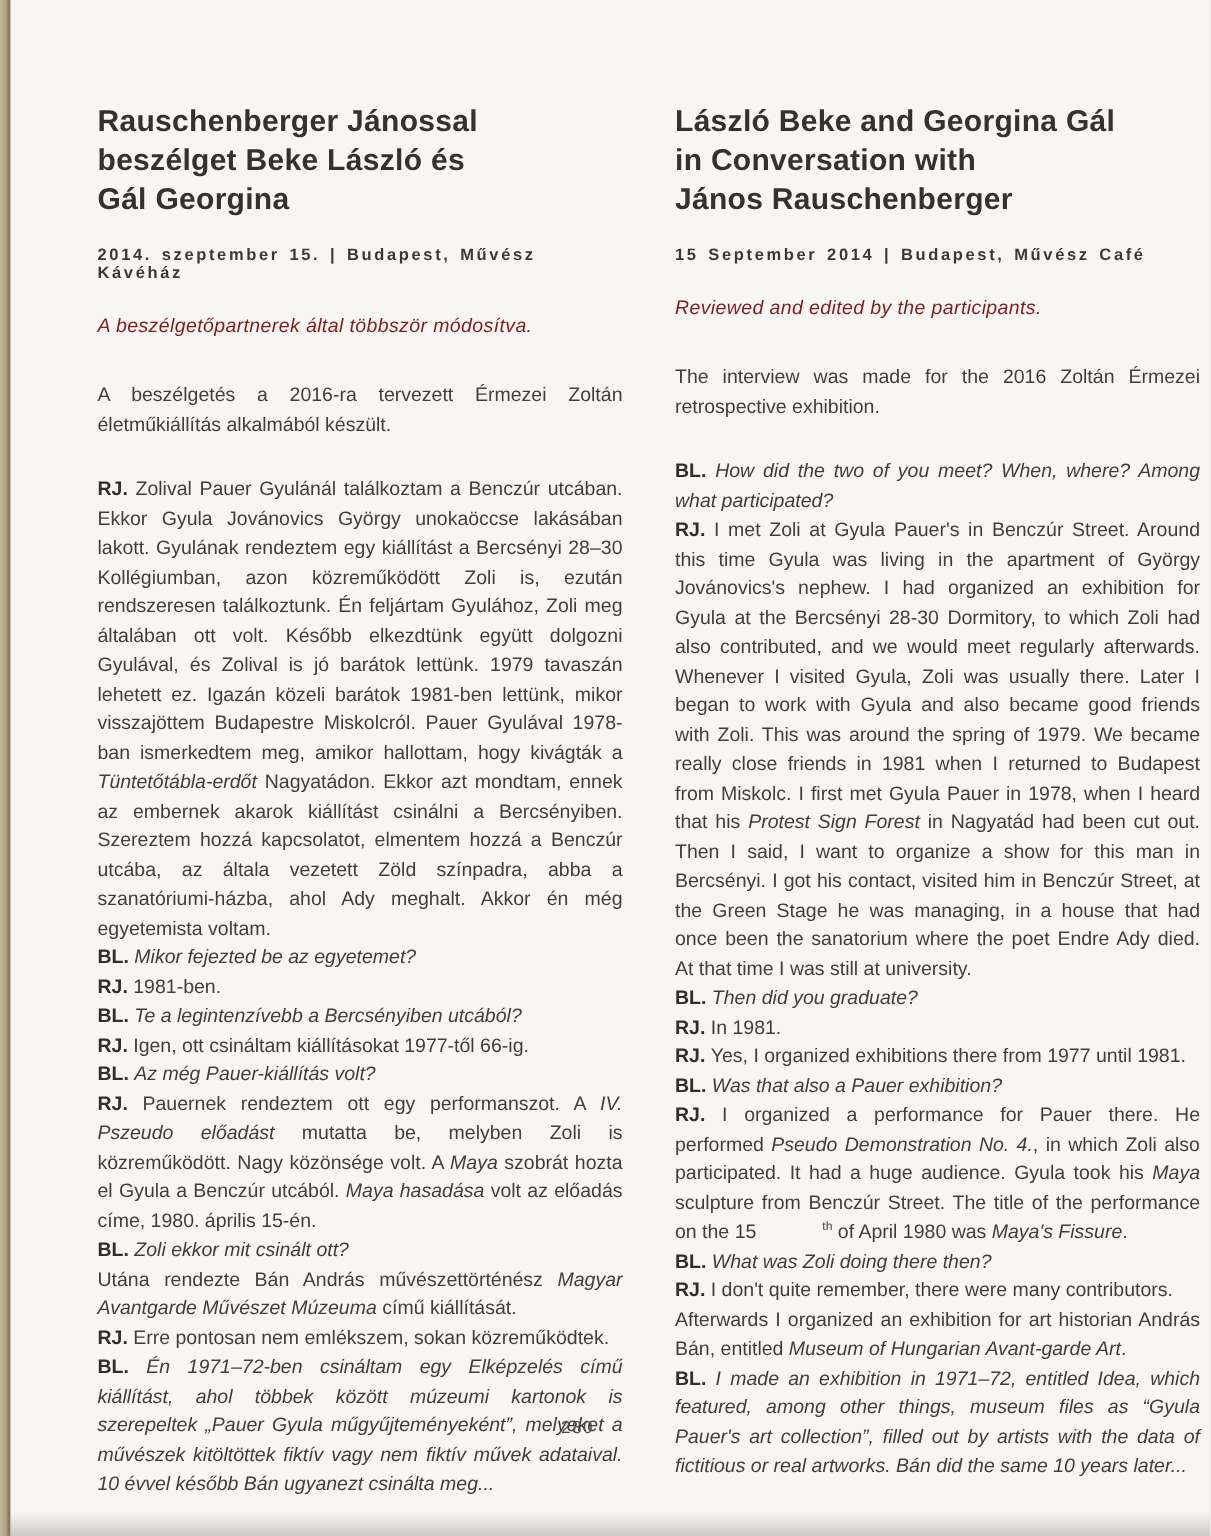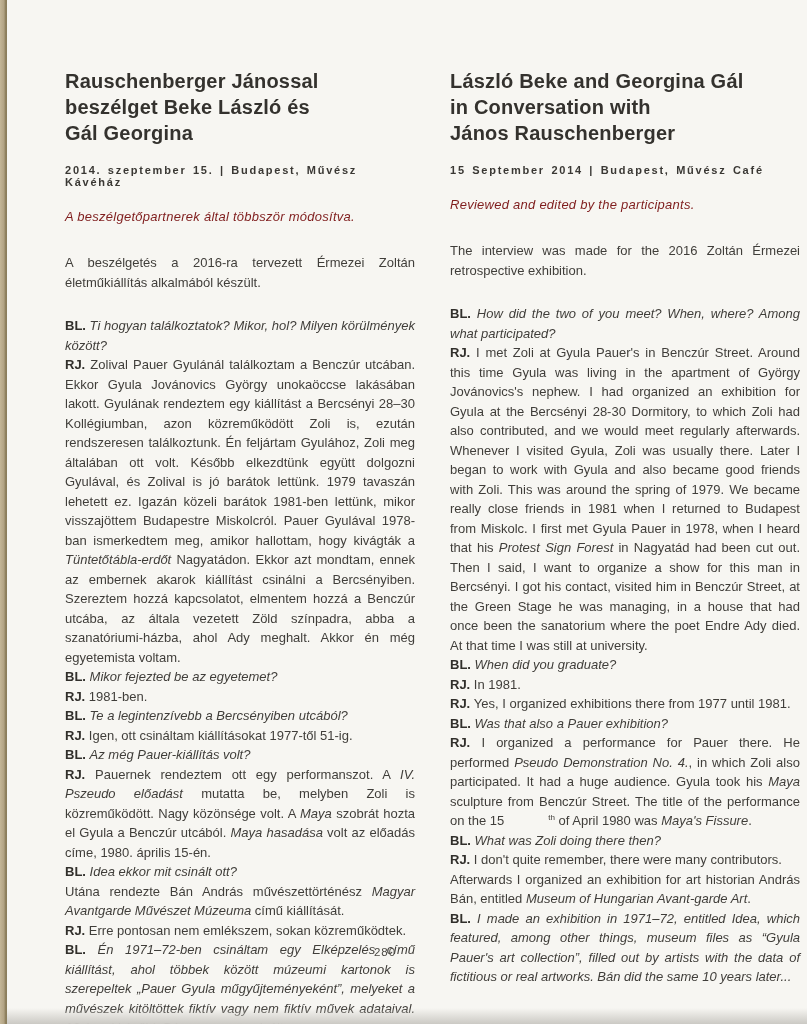--- a/index.html
+++ b/index.html
@@ -115,46 +115,45 @@
     <div class="cols">
 
       <div class="col" lang="hu">
         <h1 class="article-title">Rauschenberger Jánossal
 beszélget Beke László és
 Gál Georgina</h1>
         <p class="dateline">2014. szeptember 15. | Budapest, Művész Kávéház</p>
         <p class="note">A beszélgetőpartnerek által többször módosítva.</p>
         <p class="intro">A beszélgetés a 2016-ra tervezett Érmezei Zoltán életműkiállítás alkalmából készült.</p>
         <div class="dialogue">
-            <p class="turn"><b class="spk">BL. </b><span class="it">Ti hogyan találkoztatok? Mikor, hol? Milyen körülmények között?</span></p>
             <p class="turn"><b class="spk">RJ. </b><span>Zolival Pauer Gyulánál találkoztam a Benczúr utcában. Ekkor Gyula Jovánovics György unokaöccse lakásában lakott. Gyulának rendeztem egy kiállítást a Bercsényi 28–30 Kollégiumban, azon közreműködött Zoli is, ezután rendszeresen találkoztunk. Én feljártam Gyulához, Zoli meg általában ott volt. Később elkezdtünk együtt dolgozni Gyulával, és Zolival is jó barátok lettünk. 1979 tavaszán lehetett ez. Igazán közeli barátok 1981-ben lettünk, mikor visszajöttem Budapestre Miskolcról. Pauer Gyulával 1978-ban ismerkedtem meg, amikor hallottam, hogy kivágták a </span><span class="it">Tüntetőtábla-erdőt</span><span> Nagyatádon. Ekkor azt mondtam, ennek az embernek akarok kiállítást csinálni a Bercsényiben. Szereztem hozzá kapcsolatot, elmentem hozzá a Benczúr utcába, az általa vezetett Zöld színpadra, abba a szanatóriumi-házba, ahol Ady meghalt. Akkor én még egyetemista voltam.</span></p>
             <p class="turn"><b class="spk">BL. </b><span class="it">Mikor fejezted be az egyetemet?</span></p>
             <p class="turn"><b class="spk">RJ. </b><span>1981-ben.</span></p>
             <p class="turn"><b class="spk">BL. </b><span class="it">Te a legintenzívebb a Bercsényiben utcából?</span></p>
-            <p class="turn"><b class="spk">RJ. </b><span>Igen, ott csináltam kiállításokat 1977-től 51-ig.</span></p>
+            <p class="turn"><b class="spk">RJ. </b><span>Igen, ott csináltam kiállításokat 1977-től 66-ig.</span></p>
             <p class="turn"><b class="spk">BL. </b><span class="it">Az még Pauer-kiállítás volt?</span></p>
             <p class="turn"><b class="spk">RJ. </b><span>Pauernek rendeztem ott egy performanszot. A </span><span class="it">IV. Pszeudo előadást</span><span> mutatta be, melyben Zoli is közreműködött. Nagy közönsége volt. A </span><span class="it">Maya</span><span> szobrát hozta el Gyula a Benczúr utcából. </span><span class="it">Maya hasadása</span><span> volt az előadás címe, 1980. április 15-én.</span></p>
-            <p class="turn"><b class="spk">BL. </b><span class="it">Idea ekkor mit csinált ott?</span></p>
+            <p class="turn"><b class="spk">BL. </b><span class="it">Zoli ekkor mit csinált ott?</span></p>
             <p class="turn"><span>Utána rendezte Bán András művészettörténész </span><span class="it">Magyar Avantgarde Művészet Múzeuma</span><span> című kiállítását.</span></p>
             <p class="turn"><b class="spk">RJ. </b><span>Erre pontosan nem emlékszem, sokan közreműködtek.</span></p>
             <p class="turn"><b class="spk">BL. </b><span class="it">Én 1971–72-ben csináltam egy Elképzelés című kiállítást, ahol többek között múzeumi kartonok is szerepeltek „Pauer Gyula műgyűjteményeként”, melyeket a művészek kitöltöttek fiktív vagy nem fiktív művek adataival. 10 évvel később Bán ugyanezt csinálta meg...</span></p>
           </div>
       </div>
 
       <div class="col" lang="en">
         <h1 class="article-title">László Beke and Georgina Gál
 in Conversation with
 János Rauschenberger</h1>
         <p class="dateline">15 September 2014 | Budapest, Művész Café</p>
         <p class="note">Reviewed and edited by the participants.</p>
         <p class="intro">The interview was made for the 2016 Zoltán Érmezei retrospective exhibition.</p>
         <div class="dialogue">
             <p class="turn"><b class="spk">BL. </b><span class="it">How did the two of you meet? When, where? Among what participated?</span></p>
             <p class="turn"><b class="spk">RJ. </b><span>I met Zoli at Gyula Pauer's in Benczúr Street. Around this time Gyula was living in the apartment of György Jovánovics's nephew. I had organized an exhibition for Gyula at the Bercsényi 28-30 Dormitory, to which Zoli had also contributed, and we would meet regularly afterwards. Whenever I visited Gyula, Zoli was usually there. Later I began to work with Gyula and also became good friends with Zoli. This was around the spring of 1979. We became really close friends in 1981 when I returned to Budapest from Miskolc. I first met Gyula Pauer in 1978, when I heard that his </span><span class="it">Protest Sign Forest</span><span> in Nagyatád had been cut out. Then I said, I want to organize a show for this man in Bercsényi. I got his contact, visited him in Benczúr Street, at the Green Stage he was managing, in a house that had once been the sanatorium where the poet Endre Ady died. At that time I was still at university.</span></p>
-            <p class="turn"><b class="spk">BL. </b><span class="it">When did you graduate?</span></p>
+            <p class="turn"><b class="spk">BL. </b><span class="it">Then did you graduate?</span></p>
             <p class="turn"><b class="spk">RJ. </b><span>In 1981.</span></p>
             <p class="turn"><b class="spk">RJ. </b><span>Yes, I organized exhibitions there from 1977 until 1981.</span></p>
             <p class="turn"><b class="spk">BL. </b><span class="it">Was that also a Pauer exhibition?</span></p>
             <p class="turn"><b class="spk">RJ. </b><span>I organized a performance for Pauer there. He performed </span><span class="it">Pseudo Demonstration No. 4.</span><span>, in which Zoli also participated. It had a huge audience. Gyula took his </span><span class="it">Maya</span><span> sculpture from Benczúr Street. The title of the performance on the 15</span><sup>th</sup><span> of April 1980 was </span><span class="it">Maya's Fissure</span><span>.</span></p>
             <p class="turn"><b class="spk">BL. </b><span class="it">What was Zoli doing there then?</span></p>
             <p class="turn"><b class="spk">RJ. </b><span>I don't quite remember, there were many contributors.</span></p>
             <p class="turn"><span>Afterwards I organized an exhibition for art historian András Bán, entitled </span><span class="it">Museum of Hungarian Avant-garde Art</span><span>.</span></p>
             <p class="turn"><b class="spk">BL. </b><span class="it">I made an exhibition in 1971–72, entitled Idea, which featured, among other things, museum files as “Gyula Pauer's art collection”, filled out by artists with the data of fictitious or real artworks. Bán did the same 10 years later...</span></p>
           </div>
       </div>

